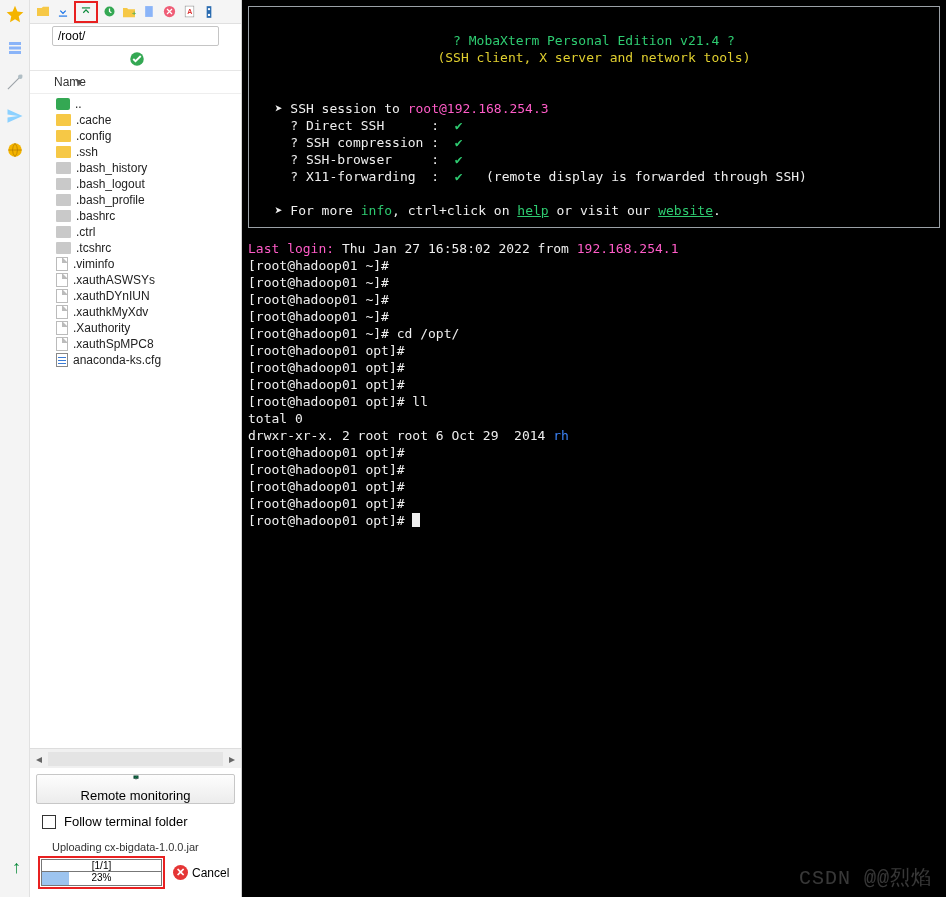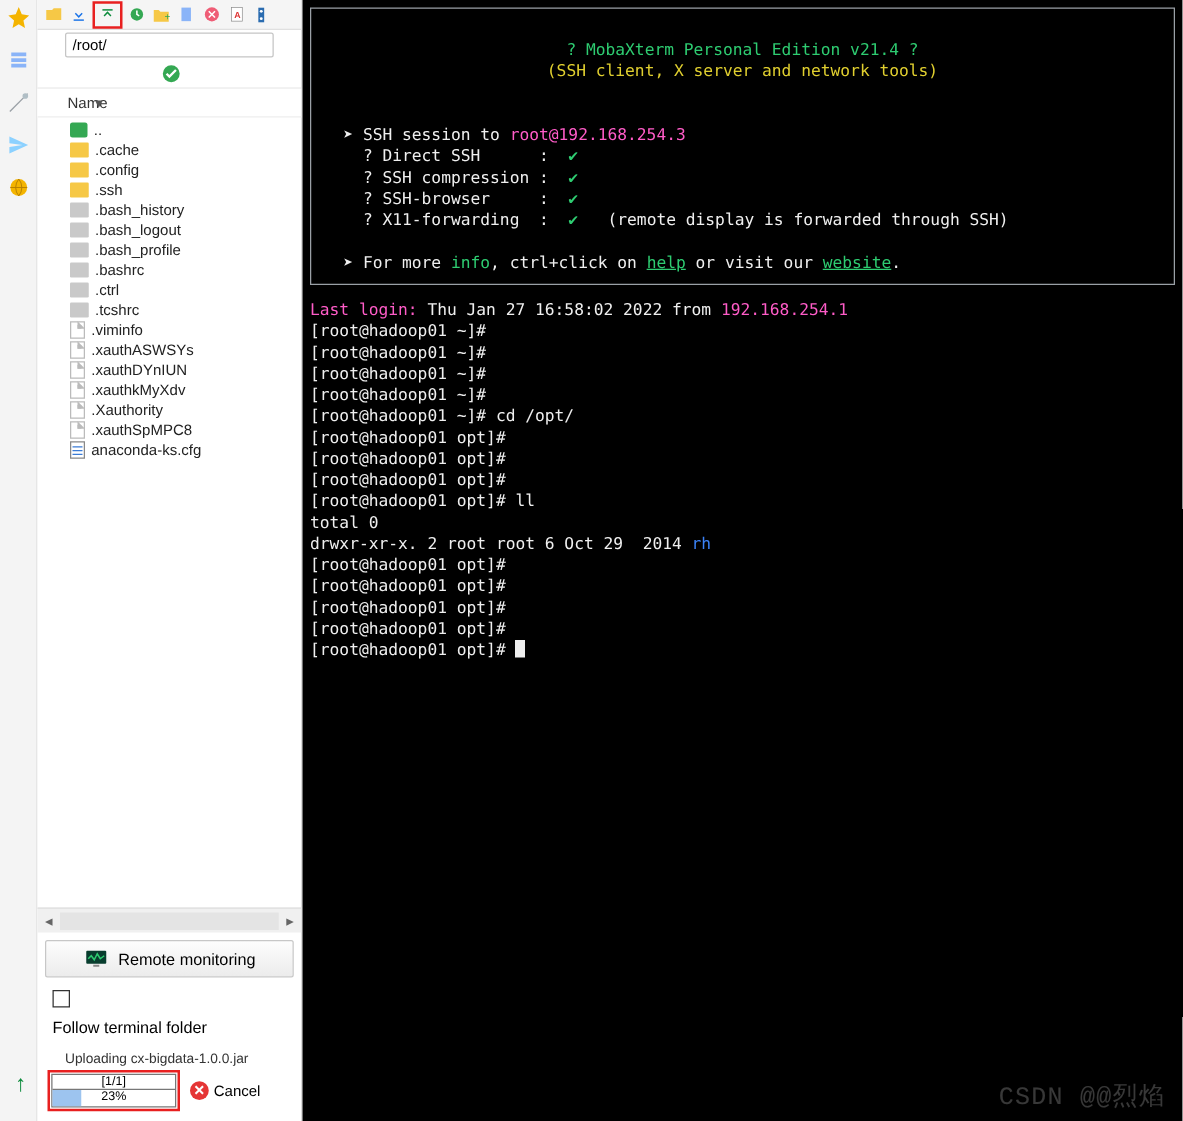--- a/index.html
+++ b/index.html
@@ -23,28 +23,28 @@
   .folder-icon { width:15px; height:12px; background:#f6c846; border-radius:1px; position:relative; }
   .folder-icon.grey { background:#c9c9c9; }
   .folder-icon.green { background:#34a853; border-radius:2px; width:14px; height:12px; }
   .file-icon { width:12px; height:14px; background:#fff; border:1px solid #bbb; position:relative; }
   .file-icon::after { content:""; position:absolute; right:-1px; top:-1px; border:3px solid transparent; border-left-color:#bbb; border-bottom-color:#bbb; }
   .cfg-icon { width:12px; height:14px; background:#fff; border:1px solid #888; position:relative; }
   .cfg-icon::before{ content:""; position:absolute; left:1px; top:3px; width:8px; height:1px; background:#3a7bd5; box-shadow:0 3px 0 #3a7bd5, 0 6px 0 #3a7bd5; }
   .hscroll { height:20px; background:#f0f0f0; border-top:1px solid #ddd; display:flex; align-items:center; }
   .hscroll .arrow { width:18px; height:18px; display:flex; align-items:center; justify-content:center; color:#666; }
   .hscroll .track { flex:1; height:14px; background:#e4e4e4; }
-  .monitor-btn { margin:6px; height:30px; background:linear-gradient(#fdfdfd,#ececec); border:1px solid #c7c7c7; border-radius:2px; display:flex; align-items:center; justify-content:center; gap:8px; cursor:pointer; font-size:13px; }
-  .follow { display:flex; align-items:flex-start; gap:8px; padding:4px 10px 10px 12px; font-size:13px;flex-direction:column; }
+  .monitor-btn { margin:6px; height:30px; background:linear-gradient(#fdfdfd,#ececec); border:1px solid #c7c7c7; border-radius:2px; display:flex; align-items:center; justify-content:center; gap:8px; cursor:pointer; font-size:13px;flex-direction:column; }
+  .follow { display:flex; align-items:center; gap:8px; padding:4px 10px 10px 12px; font-size:13px; }
   .follow .cb { width:14px; height:14px; border:1.5px solid #333; }
   .upload { padding:2px 8px 8px 8px; position:relative; }
   .upload-title { font-size:11px; color:#333; margin:0 0 3px 14px; max-width:180px; overflow:hidden; text-overflow:ellipsis; white-space:nowrap; }
   .upload-row { display:flex; align-items:center; gap:8px; }
   .prog-wrap { border:2px solid #e82020; padding:1px; }
-  .prog { width:100px; border:1px solid #777; font-size:10px; text-align:center; line-height:11px; position:relative; background:#fff; }
+  .prog { width:121px; border:1px solid #777; font-size:10px; text-align:center; line-height:11px; position:relative; background:#fff; }
   .prog .count { border-bottom:1px solid #777; }
   .prog .bar-row { height:13px; position:relative; }
   .prog .bar-fill { position:absolute; left:0; top:0; bottom:0; background:#9dc4ef; width:23%; }
   .prog .bar-txt { position:relative; z-index:1; }
   .cancel { display:flex; align-items:center; gap:4px; cursor:pointer; font-size:12px; }
   .cancel .x { width:15px; height:15px; background:#e53535; border-radius:50%; color:#fff; display:flex; align-items:center; justify-content:center; font-size:11px; font-weight:bold; }
   .up-arrow { position:absolute; left:-18px; top:18px; color:#0a8a3a; font-size:18px; font-weight:bold; }
   
   .term { flex:1; background:#000; color:#ddd; font-family:"DejaVu Sans Mono","Consolas",monospace; font-size:13px; line-height:17px; padding:0; position:relative; }
   .banner { margin:6px 6px 10px 6px; border:1px solid #9aa0a6; padding:8px 10px; white-space:pre; }

